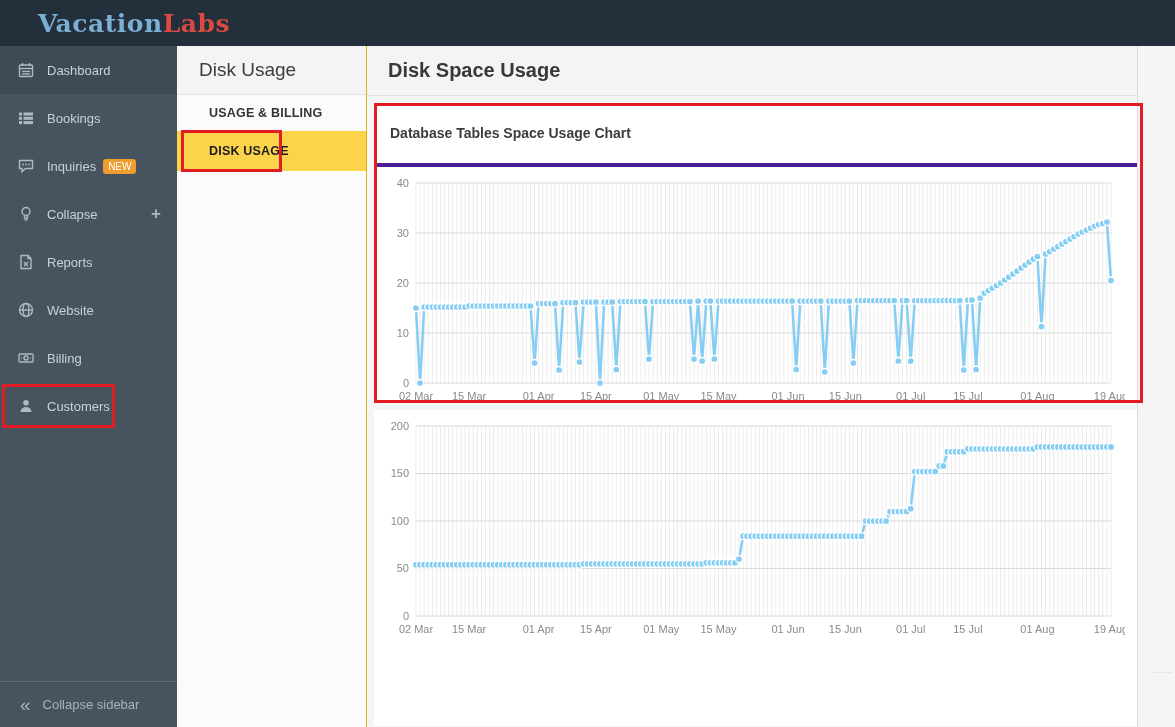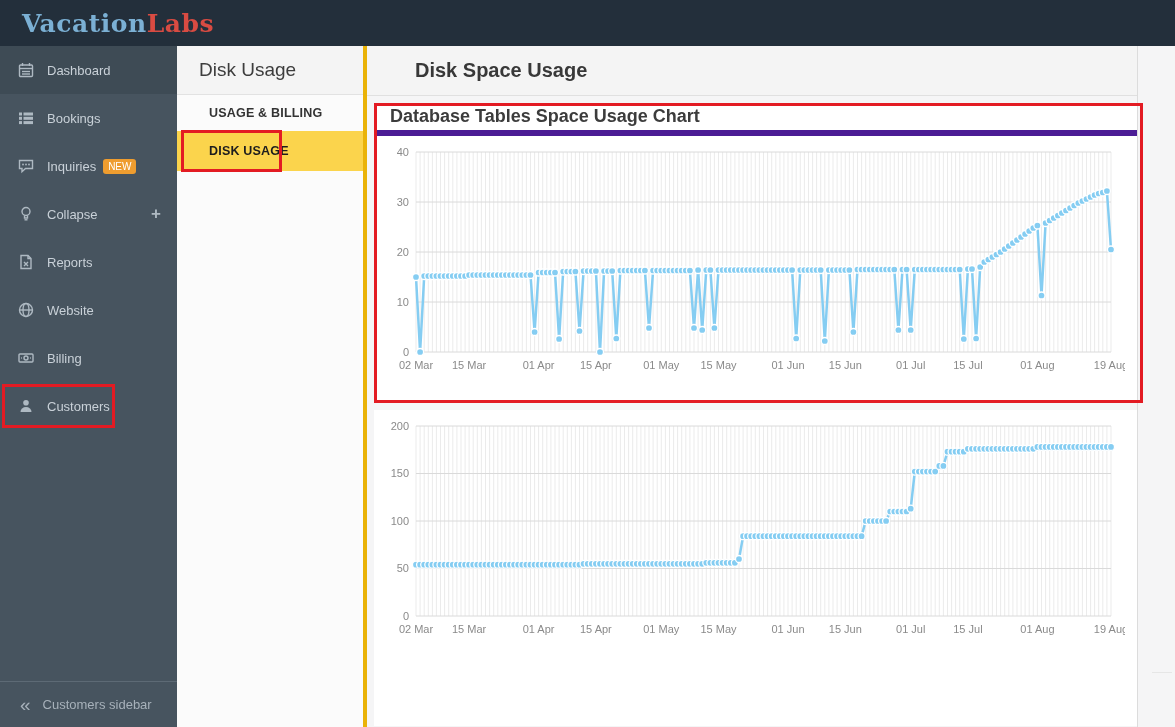--- a/index.html
+++ b/index.html
@@ -1,54 +1,54 @@
 <!DOCTYPE html>
 <html><head>
 <meta charset="utf-8">
 <style>
   * { box-sizing: border-box; margin: 0; padding: 0; }
   html,body { width:1175px; height:727px; overflow:hidden; font-family:"Liberation Sans", sans-serif; background:#fff; }
   body { position:relative; }
 
   
-  .topbar { height:46px; background:#232f3b; display:flex; align-items:center; padding-left:22px; }
+  .topbar { height:46px; background:#232f3b; display:flex; align-items:center; padding-left:38px; }
   .logo { font-family:"DejaVu Serif", serif; font-weight:bold; font-size:25px; letter-spacing:0.5px; cursor:pointer; }
   .logo .part1 { color:#7bb0d4; }
   .logo .part2 { color:#d94b42; }
 
   .layout { display:flex; height:681px; }
 
   
   .sidebar { width:177px; background:#47545f; display:flex; flex-direction:column; flex-shrink:0; }
   .nav-list { flex:1; }
   .nav-item { height:48px; display:flex; align-items:center; padding:0 16px 0 18px; color:#c9d1d8; font-size:13px; cursor:pointer; }
   .nav-item.active { background:#3e4b55; }
   .nav-item .icon { width:16px; height:16px; margin-right:13px; flex-shrink:0; display:inline-flex; align-items:center; justify-content:center; }
   .nav-item svg { stroke:#aeb9c2; fill:none; stroke-width:1.4; }
   .nav-item svg .fill { fill:#aeb9c2; stroke:none; }
   .badge-new { background:#ef9d2f; color:#fff; font-size:10px; font-weight:normal; border-radius:3px; padding:2px 5px; margin-left:7px; }
   .plus { margin-left:auto; color:#aeb9c2; font-size:17px; font-weight:bold; }
   .sidebar-footer { height:46px; border-top:1px solid #5d6a75; display:flex; align-items:center; padding-left:20px; color:#a7b1ba; font-size:13px; cursor:pointer; }
   .sidebar-footer .chev { font-size:19px; margin-right:12px; color:#a7b1ba; }
 
   
-  .subnav { width:190px; background:#fbfbfb; border-right:4px solid #eab308; flex-shrink:0; }
+  .subnav { width:190px; background:#fbfbfb; border-right:1px solid #eab308; flex-shrink:0; }
   .subnav-title { height:49px; background:#f4f4f4; border-bottom:1px solid #e2e2e2; display:flex; align-items:center; padding-left:22px; font-size:19px; color:#3d3d3d; }
   .subnav-item { height:36px; display:flex; align-items:center; padding-left:32px; font-size:12.5px; font-weight:bold; color:#333; letter-spacing:0.2px; cursor:pointer; }
   .subnav-item.active { height:40px; background:#fbd44c; color:#1d1d1d; }
 
   
   .main { flex:1; background:#f5f5f6; position:relative; }
   .main-header { height:50px; background:#f4f4f4; border-bottom:1px solid #e0e0e0; display:flex; align-items:center; padding-left:21px; }
-  .main-title { font-size:20px; color:#383838;margin-left:27px; }
+  .main-title { font-size:20px; color:#383838; }
   .gutter { position:absolute; top:0; right:0; bottom:0; width:38px; background:#f5f5f6; border-left:1px solid #dcdcdc; }
   .gutter-line { position:absolute; top:626px; left:14px; right:3px; border-top:1px solid #e6e6e6; }
 
   .card { background:#fff; margin:7px 38px 0 7px; }
-  .card-heading { padding:3px 16px; font-size:18px; color:#3c3c3c; border-bottom:6px solid #4c1d95; }
+  .card-heading { padding:22px 16px; font-size:14px; color:#3c3c3c; border-bottom:4px solid #4c1d95; }
   .chart-wrap { padding:4px 12px 6px 6px; }
   .chart-wrap svg { display:block; width:100%; height:auto; }
   .card.first { height:300px; overflow:hidden; }
   .card.second { height:316px; overflow:hidden; }
   .tick { font-family:"Liberation Sans", sans-serif; font-size:11px; fill:#8a8a8a; }
 
   
   .annotation { position:absolute; border:3px solid #e31b23; pointer-events:none; z-index:50; }
   .ann-billing { left:2px; top:384px; width:113px; height:44px; }
   .ann-diskusage { left:181px; top:130px; width:101px; height:42px; }
@@ -164,21 +164,21 @@
             </svg>
         </span>
         <span>Customers</span>
       </div>
 
 
     </div>
 
     <div class="sidebar-footer">
       <span class="chev">«</span>
-      <span>Customers sidebar</span>
+      <span>Collapse sidebar</span>
     </div>
   </nav>
 
   <nav class="subnav">
     <div class="subnav-title">Disk Usage</div>
     <div class="subnav-item">USAGE &amp; BILLING</div>
     <div class="subnav-item active">DISK USAGE</div>
   </nav>
 
   <main class="main">

